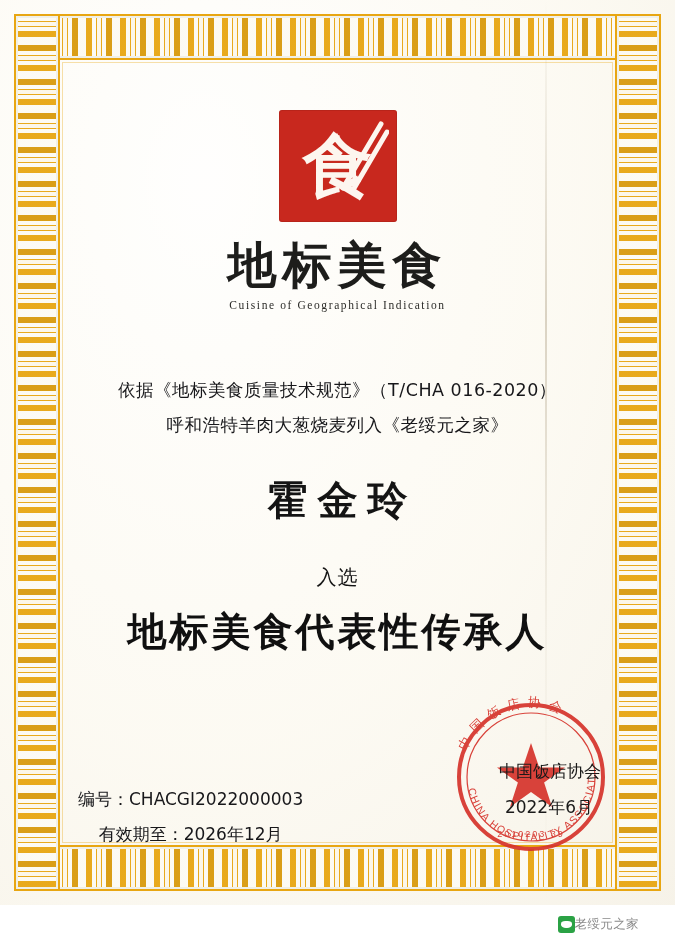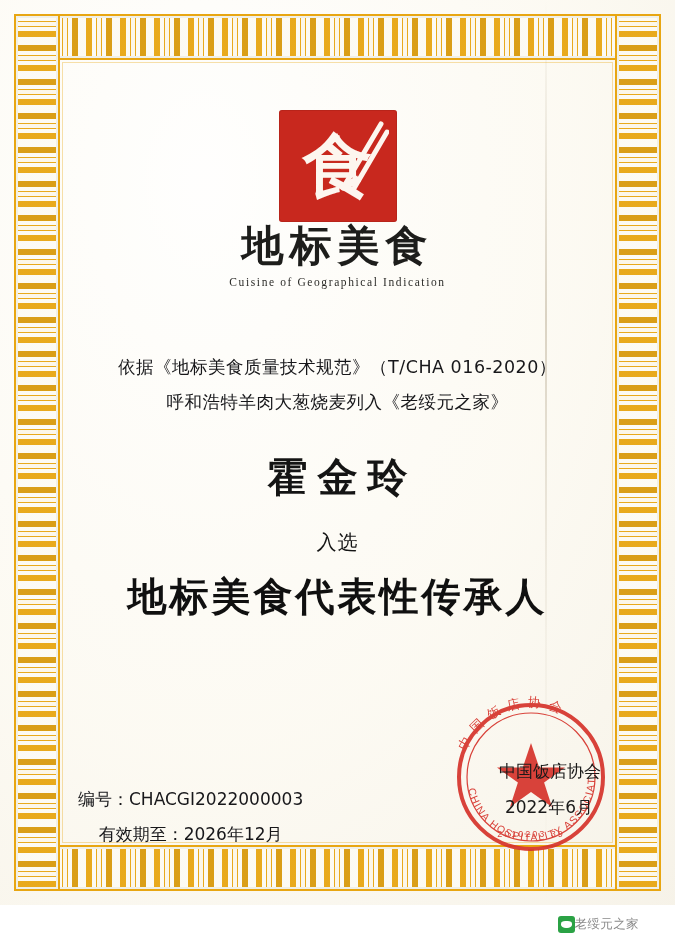--- a/index.html
+++ b/index.html
@@ -148,24 +148,24 @@
     letter-spacing: 0;
   }
   #seal-logo .chopstick {
     position: absolute;
     right: 8px; top: 6px;
     width: 52px; height: 78px;
     transform: rotate(0deg);
   }
 
   #brand-title {
-    margin-top: 2px;
+    margin-top: 18px;
     font-family: "DejaVu Serif", serif;
     font-weight: 700;
-    font-size: 42px;
+    font-size: 49px;
     letter-spacing: 6px;
     color: #1d1d1b;
     line-height: 1.05;
   }
   #brand-sub {
     margin-top: 8px;
     font-family: "Liberation Serif", serif;
     font-size: 11.5px;
     letter-spacing: 1.6px;
     color: #2b2b28;
@@ -184,21 +184,21 @@
     margin-top: 30px;
     font-family: "DejaVu Serif", serif;
     font-size: 40px;
     font-weight: 700;
     color: #141414;
     letter-spacing: 10px;
     padding-left: 10px;
   }
 
   #selected-line {
-    margin-top: 24px;
+    margin-top: 36px;
     display: flex;
     align-items: baseline;
     justify-content: center;
     gap: 18px;
     color: #141414;
   }
   #selected-line .prefix {
     font-family: "DejaVu Sans", sans-serif;
     font-size: 20px;
     letter-spacing: 1px;

